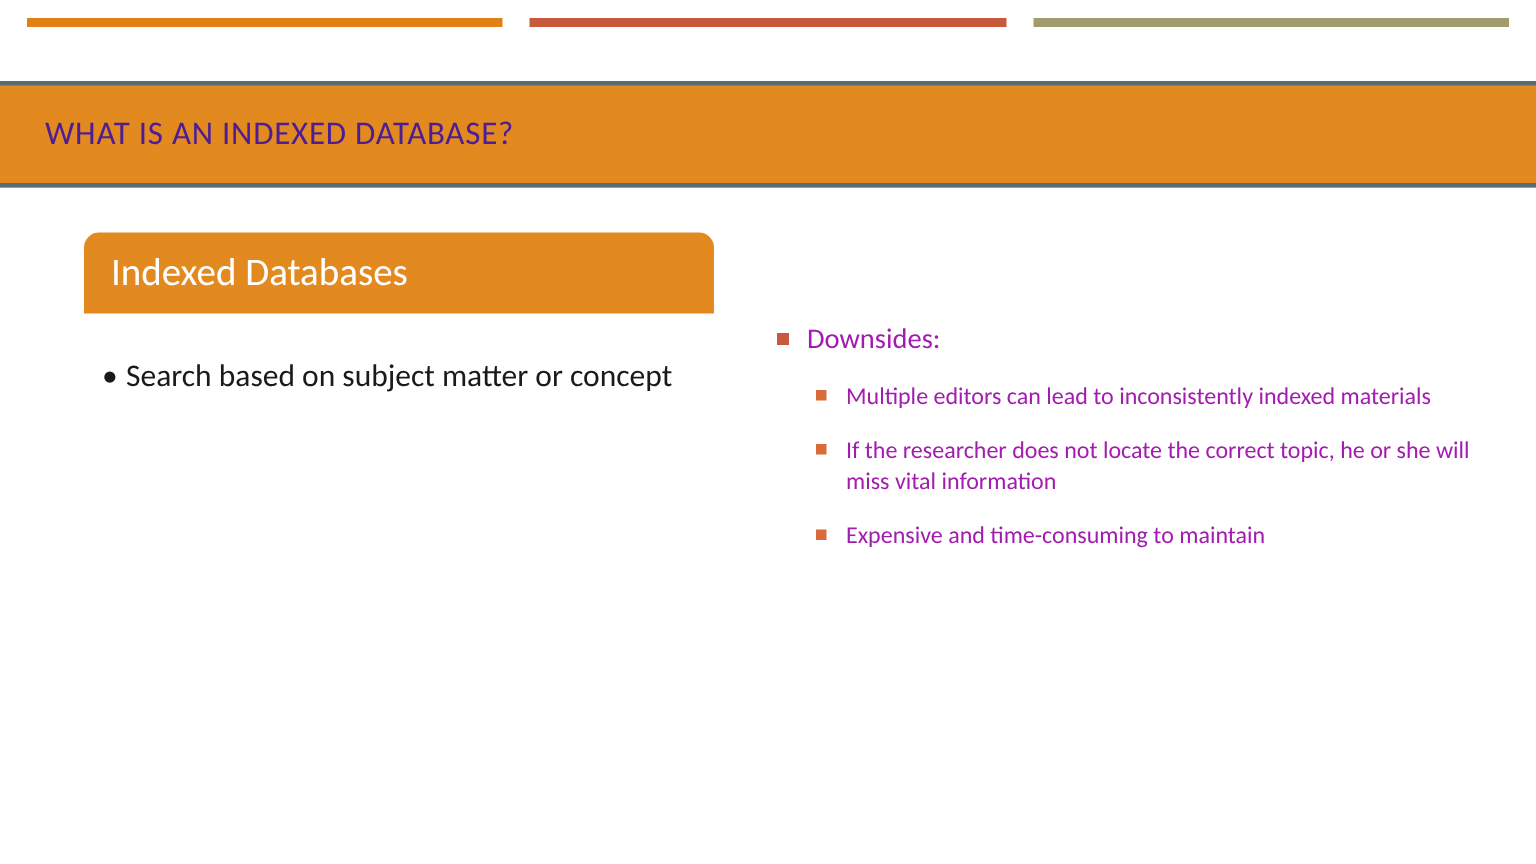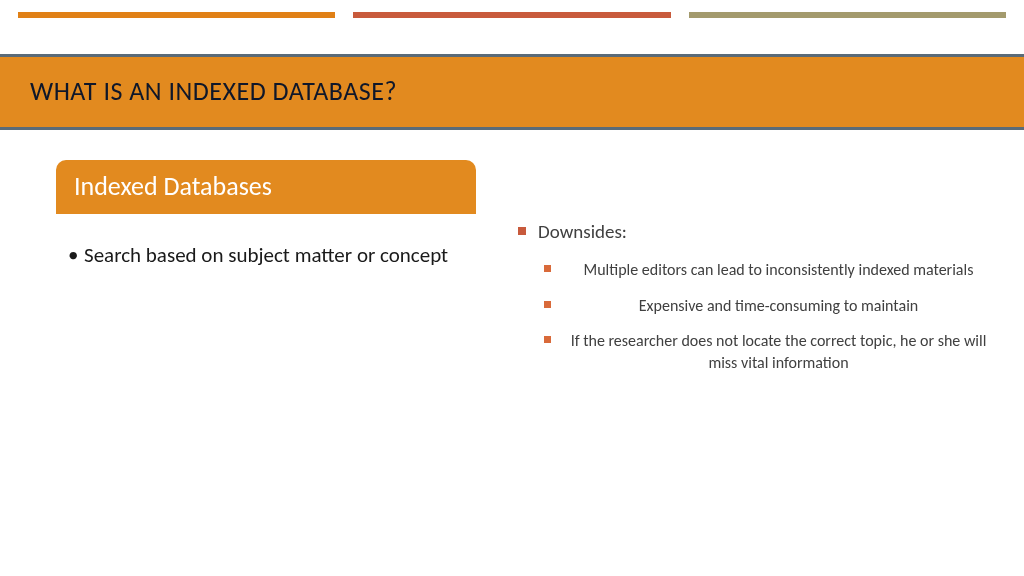--- a/index.html
+++ b/index.html
@@ -25,23 +25,23 @@
   .stripe.olive  { background: #a39a6d; }
 
   .title-bar {
     margin-top: 36px;
     background: #e28a1f;
     border-top: 3px solid #5a6b78;
     border-bottom: 3px solid #5a6b78;
     padding: 18px 30px 20px 30px;
   }
   .title-bar h1 {
-    color: #0f172a;
+    color: #4c1d95;
     font-weight: 400;
-    font-size: 26px;
+    font-size: 22px;
     letter-spacing: 0.5px;
   }
 
   .content {
     display: flex;
     padding: 30px 31px 0 56px;
     gap: 40px;
   }
 
   .left-col { width: 420px; }
@@ -70,36 +70,36 @@
     content: "•";
     position: absolute;
     left: 2px;
     top: 0;
     color: #1a1a1a;
   }
 
   .right-col {
     flex: 1;
     padding-top: 60px;
-    color: #404040;
+    color: #a21caf;
   }
   .right-col .lead {
     position: relative;
     padding-left: 22px;
     font-size: 19px;
     margin-bottom: 16px;
   }
   .right-col .lead::before {
     content: "";
     position: absolute;
     left: 2px; top: 7px;
     width: 8px; height: 8px;
     background: #c85a3c;
   }
-  .right-col ul { list-style: none; padding-left: 28px; text-align: center; }
+  .right-col ul { list-style: none; padding-left: 28px; }
   .right-col li {
     position: relative;
     padding-left: 20px;
     font-size: 16px;
     line-height: 1.35;
     margin-bottom: 14px;
   }
   .right-col li::before {
     content: "";
     position: absolute;
@@ -129,18 +129,18 @@
       <ul>
         <li>Search based on subject matter or concept</li>
       </ul>
     </div>
   </div>
 
   <div class="right-col">
     <div class="lead">Downsides:</div>
     <ul>
       <li>Multiple editors can lead to inconsistently indexed materials</li>
+      <li>If the researcher does not locate the correct topic, he or she will miss vital information</li>
       <li>Expensive and time-consuming to maintain</li>
-      <li>If the researcher does not locate the correct topic, he or she will miss vital information</li>
     </ul>
   </div>
 
 </div>
 
 </body></html>

